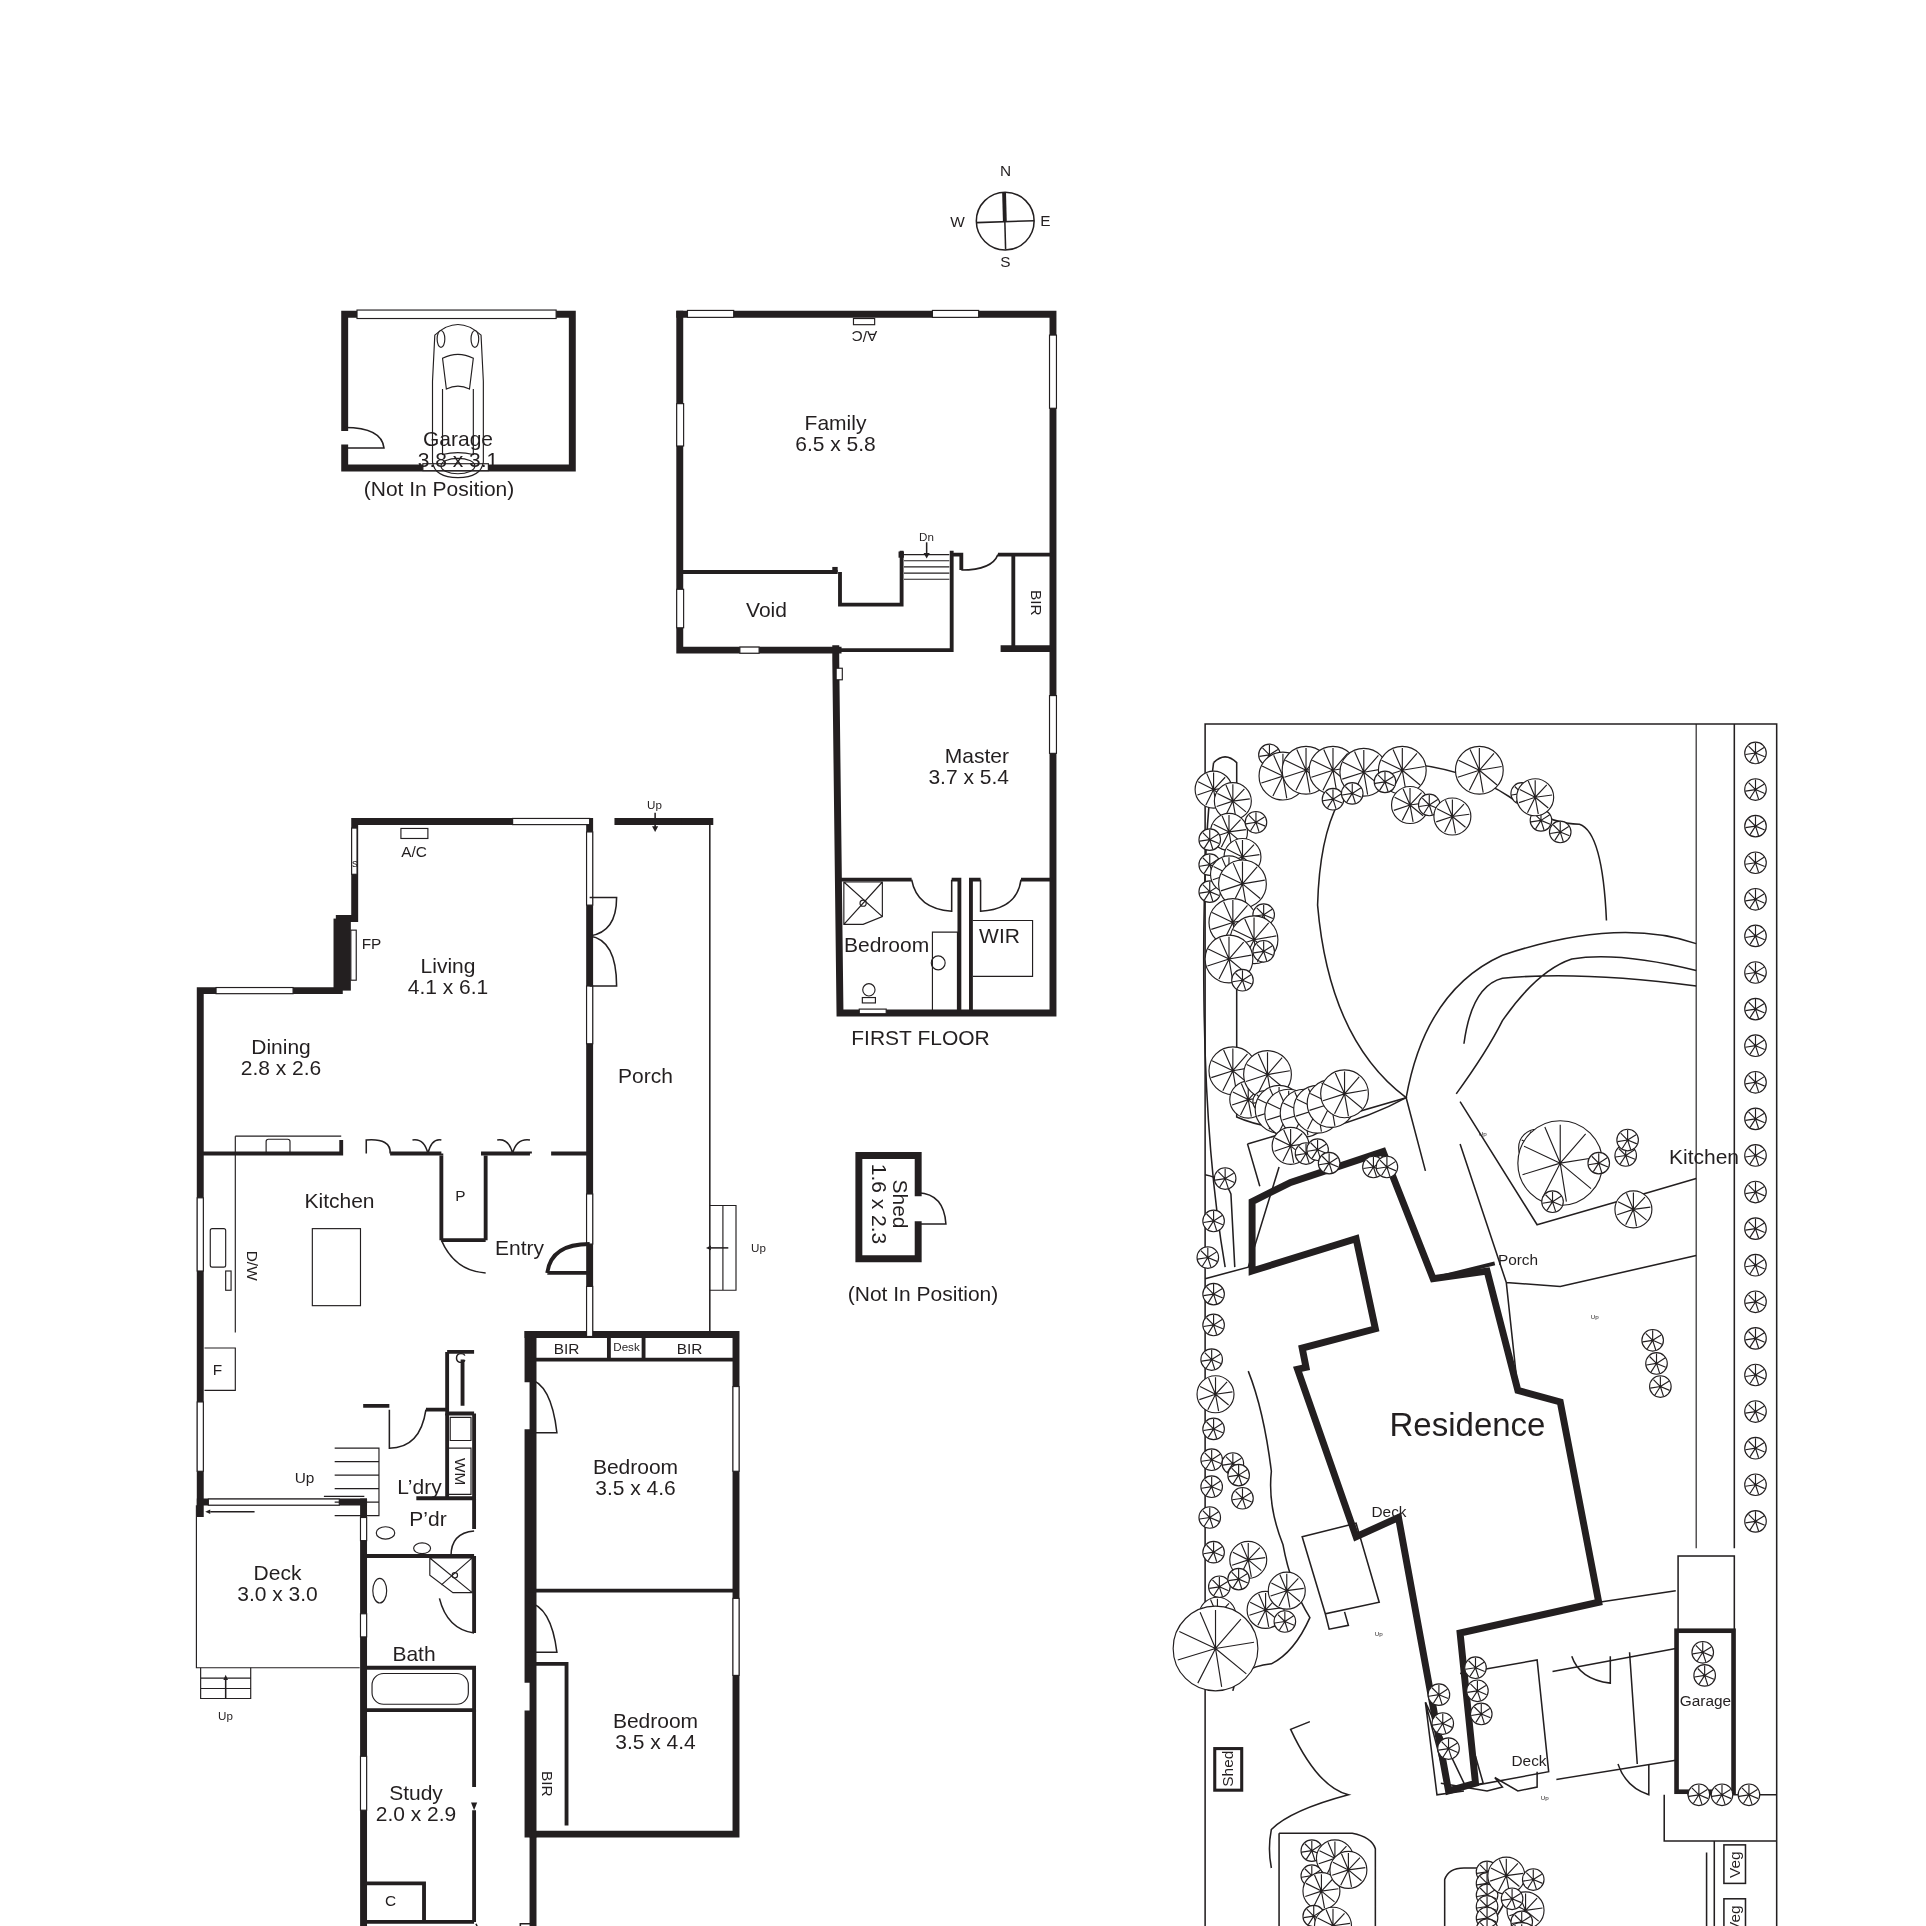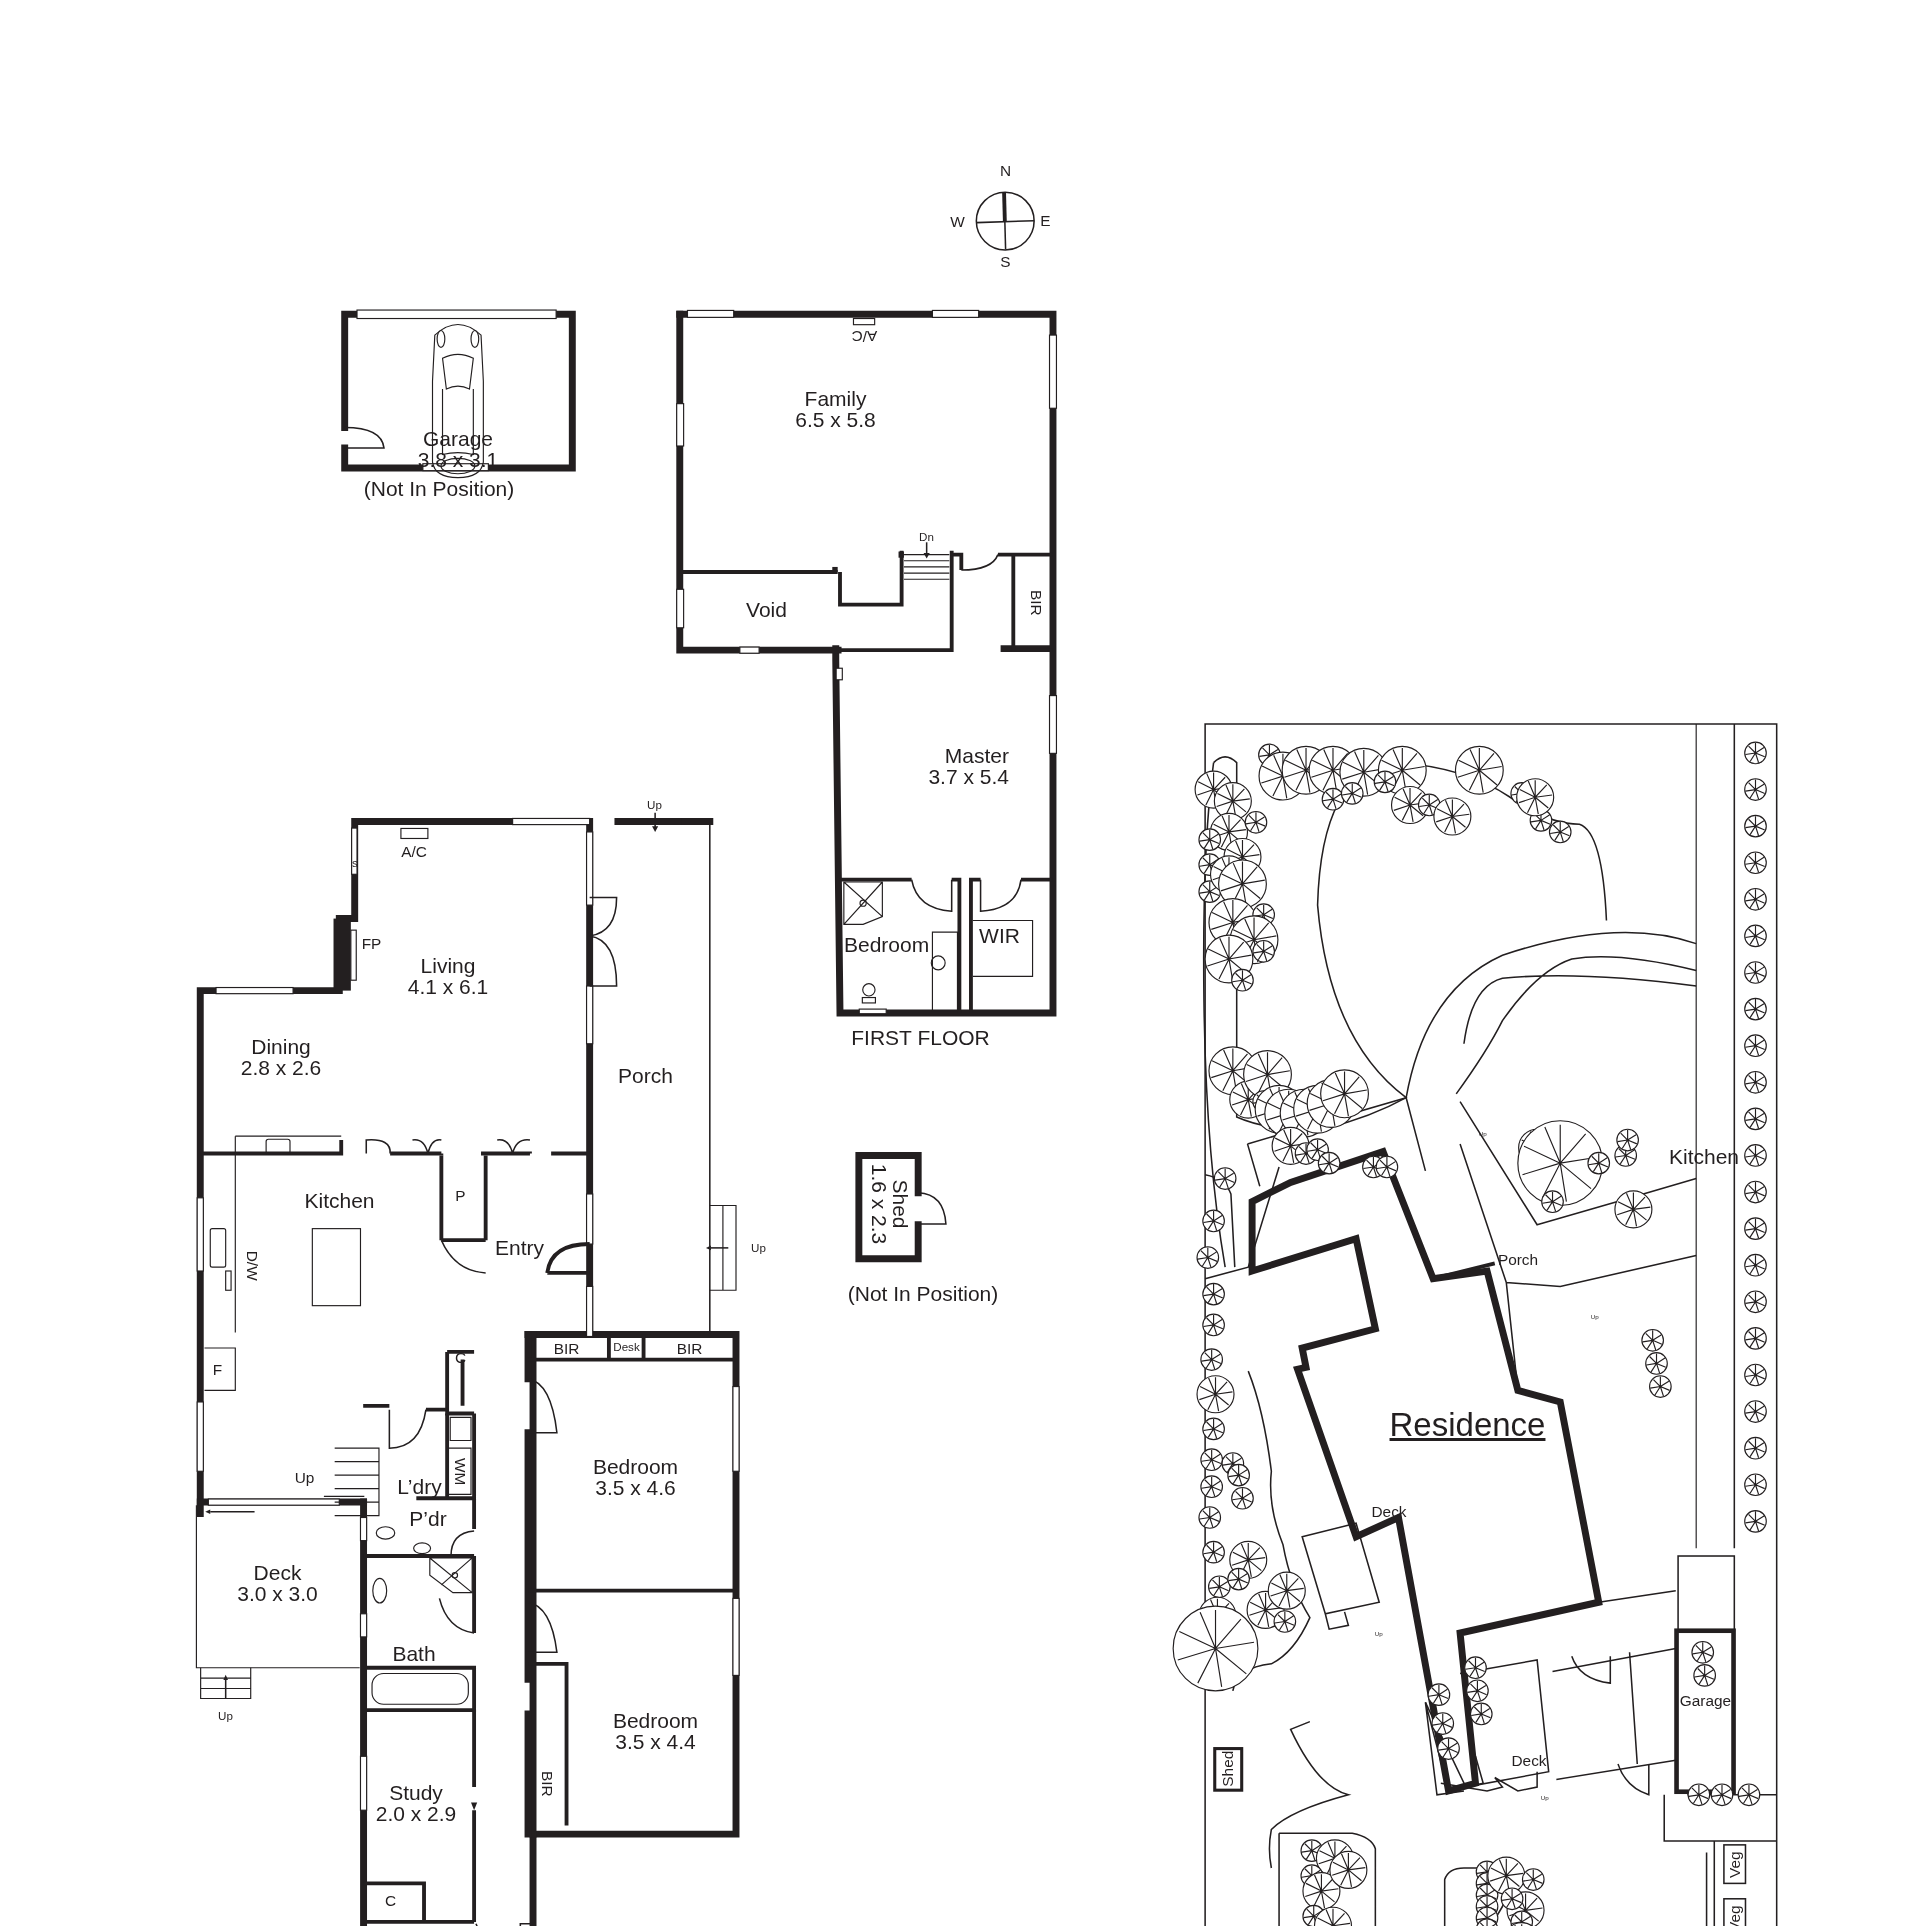--- a/index.html
+++ b/index.html
@@ -433,21 +433,21 @@
 <div class="lbl small" style="left:1036px;top:213px;width:19px;">E</div>
 <div class="lbl small" style="left:946px;top:214px;width:23px;">W</div>
 
 <div class="lbl room" style="left:385px;top:428px;width:146px;">
   <span>Garage</span>
   <span class="dim">3.8 x 3.1</span>
 </div>
 <div class="lbl room" style="left:331px;top:478px;width:216px;">(Not In Position)</div>
 
 <div class="lbl small flip" style="left:847px;top:329px;width:35px;">A/C</div>
-<div class="lbl room" style="left:770px;top:388px;width:131px;">
+<div class="lbl room" style="left:770px;top:412px;width:131px;">
   <span>Family</span>
   <span class="dim">6.5 x 5.8</span>
 </div>
 <div class="lbl tiny" style="left:915px;top:531px;width:23px;">Dn</div>
 <div class="lbl room" style="left:728px;top:599px;width:77px;">Void</div>
 <div class="lbl small vert-cw" style="left:1019px;top:595px;width:35px;">BIR</div>
 <div class="lbl room" style="left:886px;top:745px;width:123px;text-align:right;">
   <span>Master</span>
   <span class="dim">3.7 x 5.4</span>
 </div>
@@ -504,21 +504,21 @@
 <div class="lbl small" style="left:379px;top:1893px;width:23px;">C</div>
 
 <div class="lbl room vert-cw" style="left:840px;top:1183px;width:100px;">
   <span>Shed</span>
   <span class="dim">1.6 x 2.3</span>
 </div>
 <div class="lbl room" style="left:815px;top:1283px;width:216px;">(Not In Position)</div>
 
 <div class="lbl room" style="left:1656px;top:1146px;width:96px;">Kitchen</div>
 <div class="lbl small" style="left:1487px;top:1252px;width:62px;">Porch</div>
-<div class="lbl big" style="left:1356px;top:1408px;width:223px;text-decoration:underline;">Residence</div>
+<div class="lbl big" style="left:1356px;top:1408px;width:223px;">Residence</div>
 <div class="lbl small" style="left:1364px;top:1504px;width:50px;">Deck</div>
 <div class="lbl small" style="left:1504px;top:1753px;width:50px;">Deck</div>
 <div class="lbl small" style="left:1678px;top:1693px;width:55px;">Garage</div>
 <div class="lbl small vert" style="left:1201px;top:1761px;width:54px;">Shed</div>
 <div class="lbl small vert" style="left:1712px;top:1857px;width:46px;">Veg</div>
 <div class="lbl small vert" style="left:1712px;top:1911px;width:46px;">Veg</div>
 
 <div class="lbl tiny" style="left:1475px;top:1131px;width:15.4px;font-size:6.2px;">Up</div>
 <div class="lbl tiny" style="left:1587px;top:1314px;width:15.4px;font-size:6.2px;">Up</div>
 <div class="lbl tiny" style="left:1371px;top:1631px;width:15.4px;font-size:6.2px;">Up</div>

